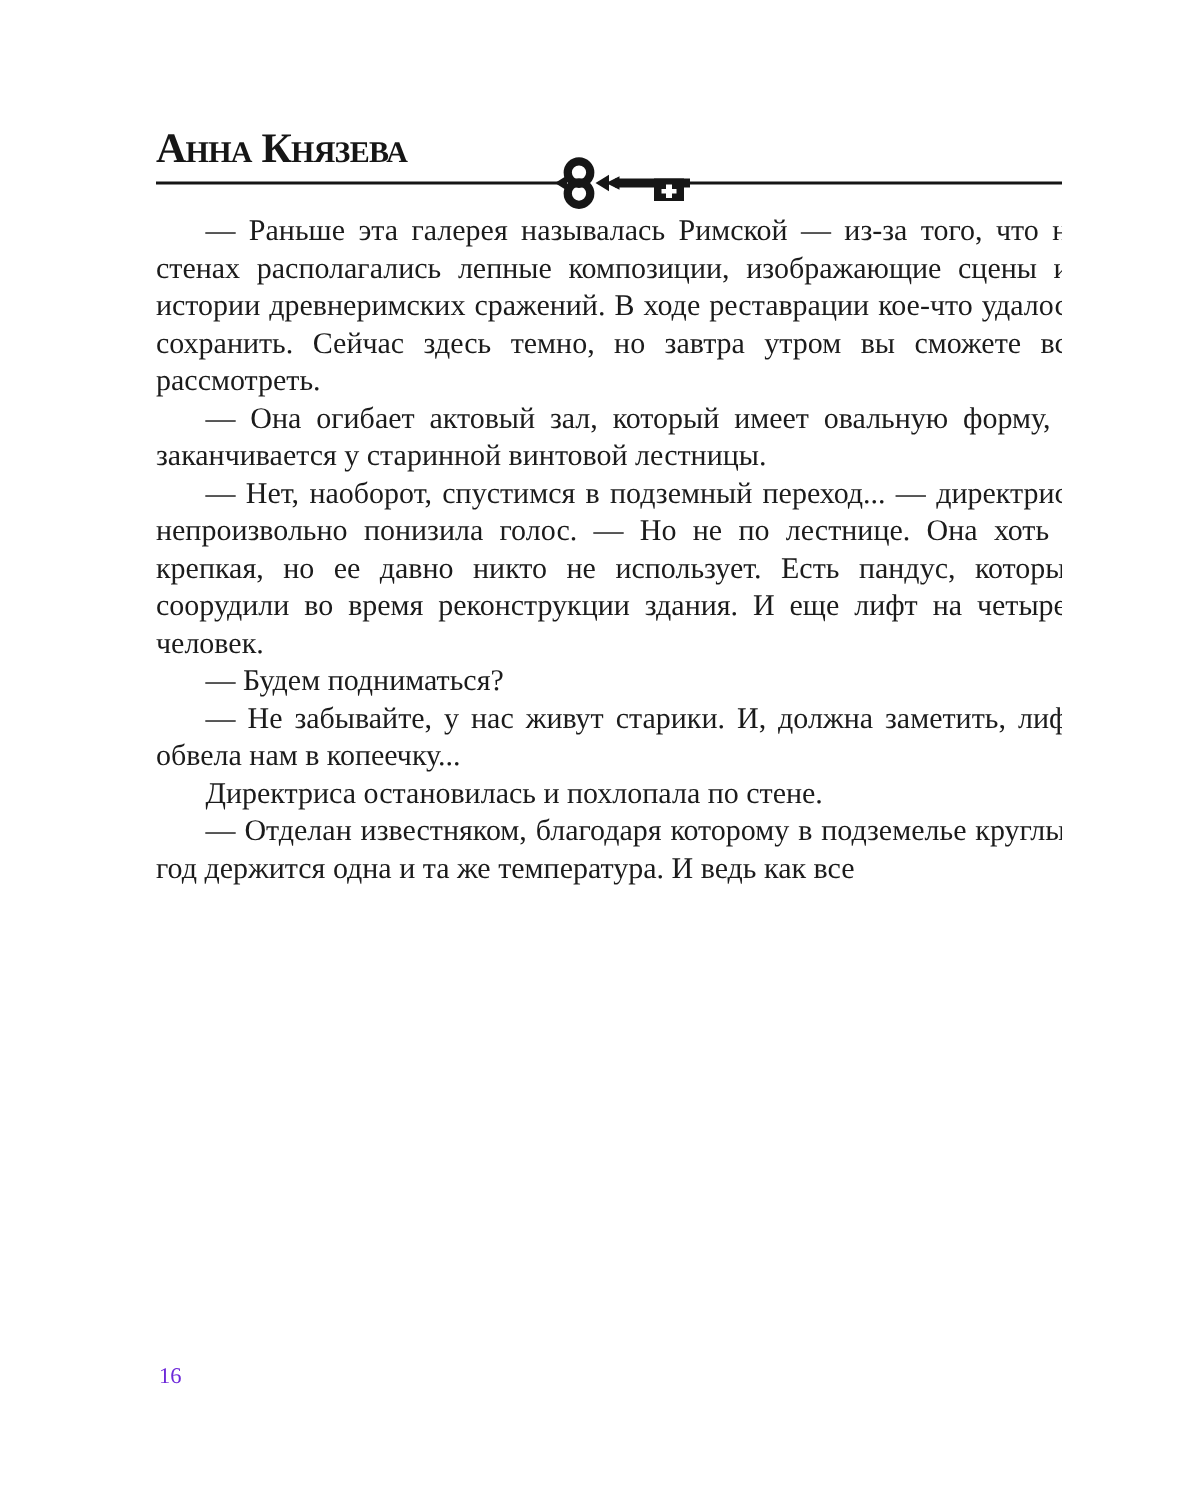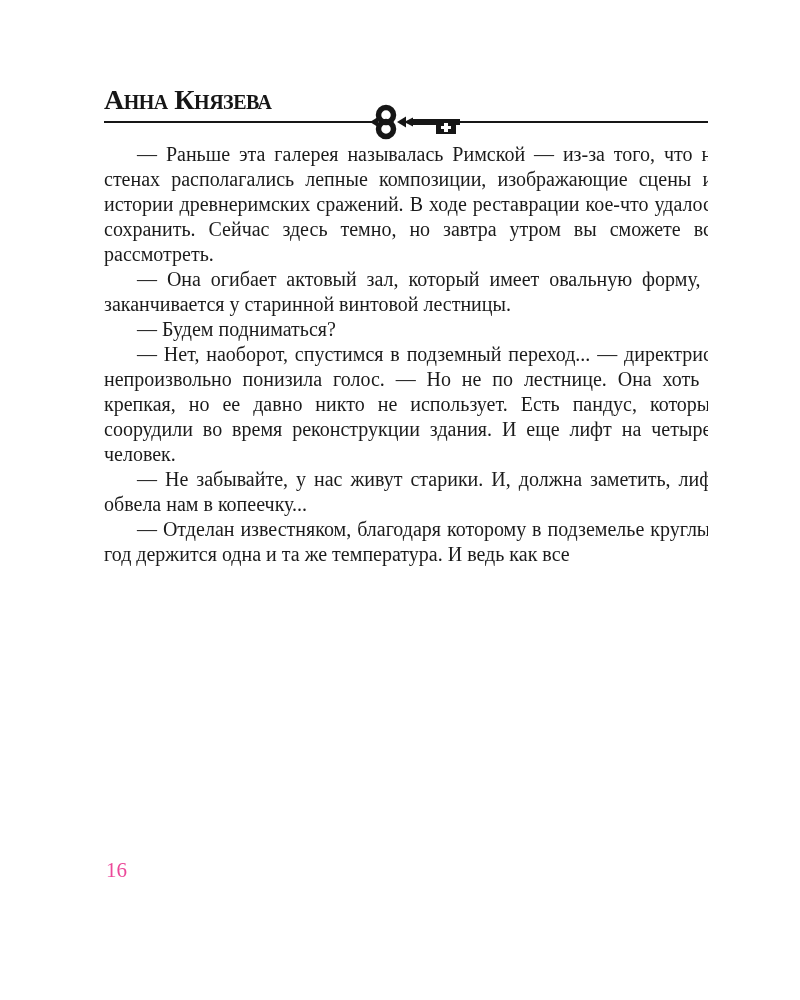--- a/index.html
+++ b/index.html
@@ -48,23 +48,23 @@
     font-size: 20px;
     line-height: 25px;
     text-align: justify;
   }
   .text-block p {
     text-indent: 33px;
   }
   .page-number {
     position: absolute;
     left: 106px;
-    top: 858px;
-    font-size: 21px;
-    color: #ec4899;
+    top: 910px;
+    font-size: 15px;
+    color: #6d28d9;
   }
 </style>
 </head>
 <body>
 
 <div class="page">
 
   <div class="author-header">Анна Князева</div>
 
   <div class="header-rule"></div>
@@ -83,21 +83,22 @@
     <rect x="42" y="15" width="50" height="6" fill="#161616"></rect>
 
     <rect x="68" y="15" width="20" height="15" fill="#161616"></rect>
     <rect x="76" y="19" width="4" height="9" fill="#ffffff"></rect>
     <rect x="73" y="22" width="10" height="3" fill="#ffffff"></rect>
   </svg>
 
   <div class="text-block">
     <p>— Раньше эта галерея называлась Римской — из-за того, что на стенах располагались лепные композиции, изображающие сцены из истории древнеримских сражений. В ходе реставрации кое-что удалось сохранить. Сейчас здесь темно, но завтра утром вы сможете все рассмотреть.</p>
     <p>— Она огибает актовый зал, который имеет овальную форму, и заканчивается у старинной винтовой лестницы.</p>
+    <p>— Нет, наоборот, спустимся в подземный переход... — директриса непроизвольно понизила голос. — Но не по лестнице. Она хоть и крепкая, но ее давно никто не использует. Есть пандус, который соорудили во время реконструкции здания. И еще лифт на четырех человек.</p>
     <p>— Будем подниматься?</p>
-    <p>— Нет, наоборот, спустимся в подземный переход... — директриса непроизвольно понизила голос. — Но не по лестнице. Она хоть и крепкая, но ее давно никто не использует. Есть пандус, который соорудили во время реконструкции здания. И еще лифт на четырех человек.</p>
     <p>— Не забывайте, у нас живут старики. И, должна заметить, лифт обвела нам в копеечку...</p>
+    <p>Директриса остановилась и похлопала по стене.</p>
     <p>— Отделан известняком, благодаря которому в подземелье круглый год держится одна и та же температура. И ведь как все</p>
   </div>
 
   <div class="page-number">16</div>
 
 </div>
 
 </body></html>

